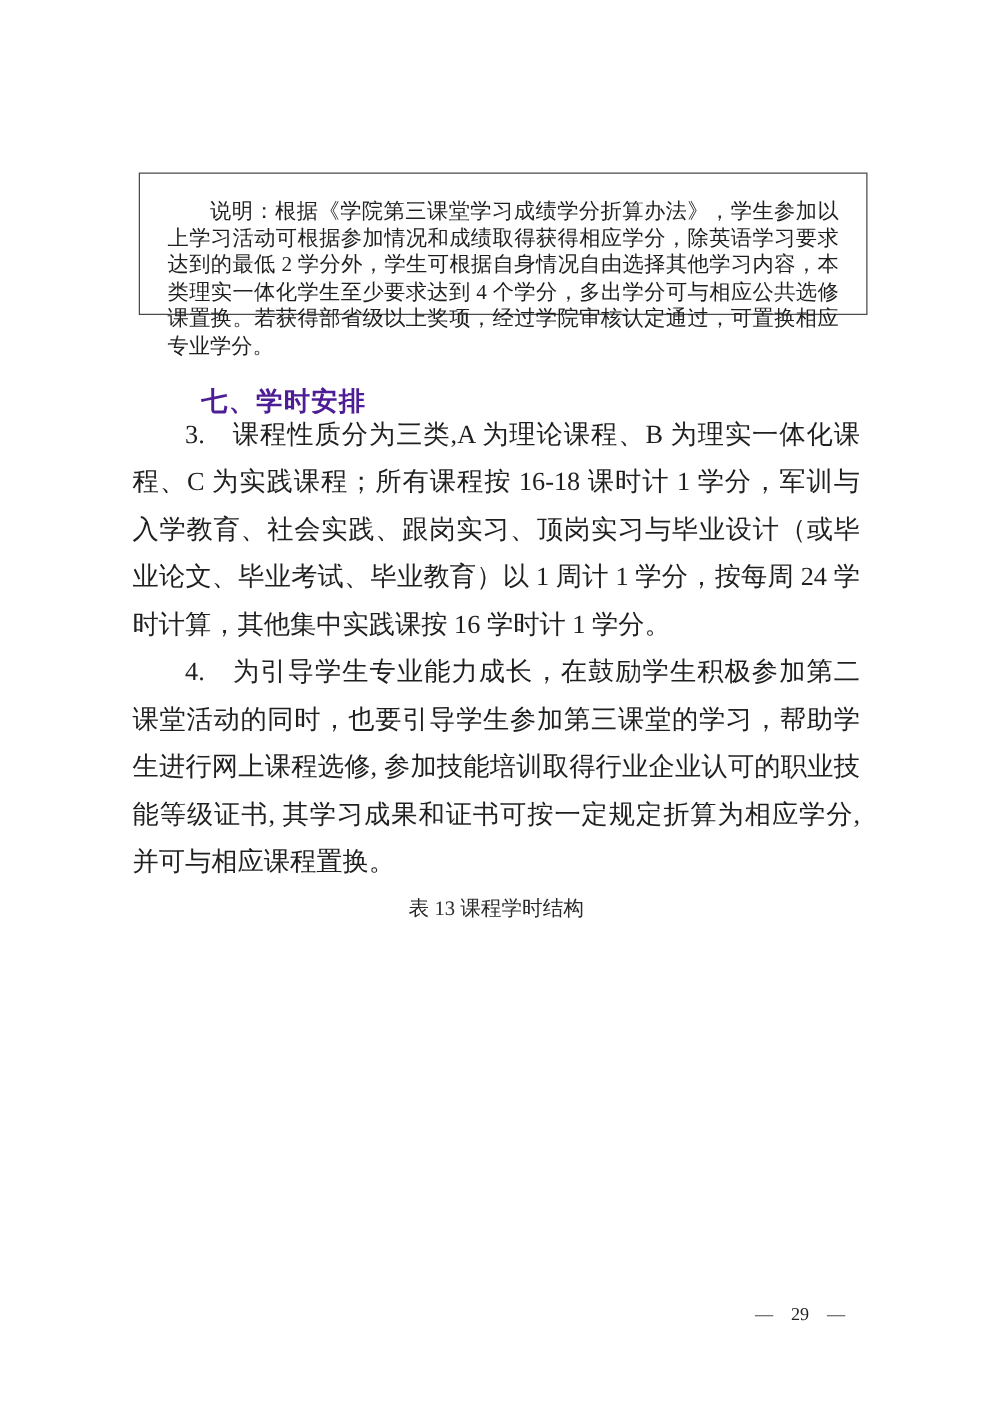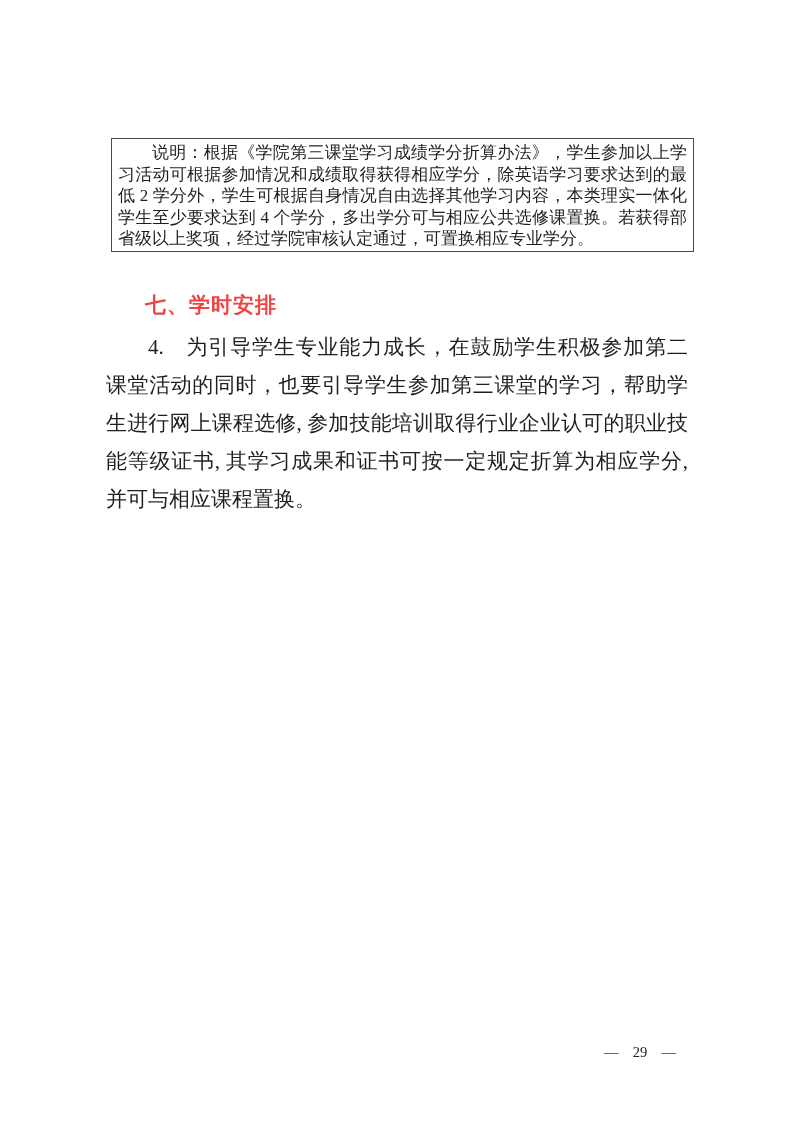--- a/index.html
+++ b/index.html
@@ -16,37 +16,37 @@
     position: absolute;
     left: 111px;
     top: 138px;
     width: 583px;
     height: 114px;
     box-sizing: border-box;
     border: 1px solid #4a4a4a;
     padding: 3px 6px 0 6px;
   }
   .note-text {
-    margin: 0;
+    margin: 16px;
     font-size: 17px;
     line-height: 21.5px;
     text-align: justify;
     text-indent: 2em;
     color: #1f1f1f;
   }
   .heading {
     position: absolute;
     left: 145px;
     top: 291px;
-    margin: 0;
+    margin: 16px;
     font-family: "Liberation Sans", "DejaVu Sans", sans-serif;
     font-weight: bold;
     font-size: 21px;
     letter-spacing: 1px;
-    color: #ef4444;
+    color: #4c1d95;
   }
   .body-text {
     position: absolute;
     left: 106px;
     top: 328px;
     width: 582px;
     font-size: 21px;
     line-height: 38px;
     text-align: justify;
     color: #1f1f1f;
@@ -82,21 +82,23 @@
 
 <div class="page">
 
   <div class="note-box">
     <p class="note-text">说明：根据《学院第三课堂学习成绩学分折算办法》，学生参加以上学习活动可根据参加情况和成绩取得获得相应学分，除英语学习要求达到的最低 2 学分外，学生可根据自身情况自由选择其他学习内容，本类理实一体化学生至少要求达到 4 个学分，多出学分可与相应公共选修课置换。若获得部省级以上奖项，经过学院审核认定通过，可置换相应专业学分。</p>
   </div>
 
   <h2 class="heading">七、学时安排</h2>
 
   <div class="body-text">
+    <p>3.　课程性质分为三类,A 为理论课程、B 为理实一体化课程、C 为实践课程；所有课程按 16-18 课时计 1 学分，军训与入学教育、社会实践、跟岗实习、顶岗实习与毕业设计（或毕业论文、毕业考试、毕业教育）以 1 周计 1 学分，按每周 24 学时计算，其他集中实践课按 16 学时计 1 学分。</p>
     <p>4.　为引导学生专业能力成长，在鼓励学生积极参加第二课堂活动的同时，也要引导学生参加第三课堂的学习，帮助学生进行网上课程选修, 参加技能培训取得行业企业认可的职业技能等级证书, 其学习成果和证书可按一定规定折算为相应学分, 并可与相应课程置换。</p>
+    <p class="caption">表 13  课程学时结构</p>
   </div>
 
   <div class="footer">
     <span class="dash">—</span>
     <span class="num">29</span>
     <span class="dash">—</span>
   </div>
 
 </div>
 

